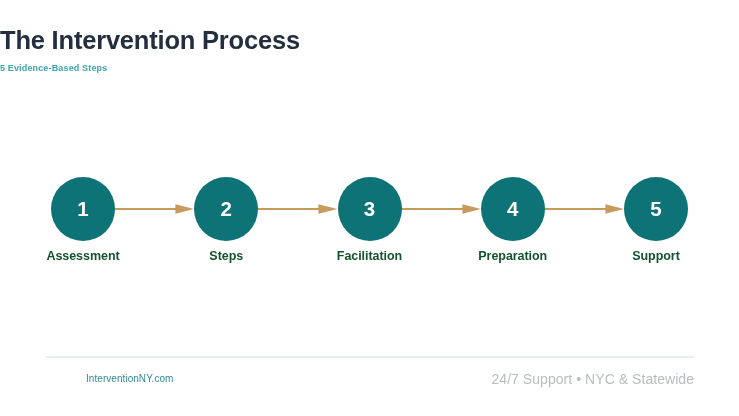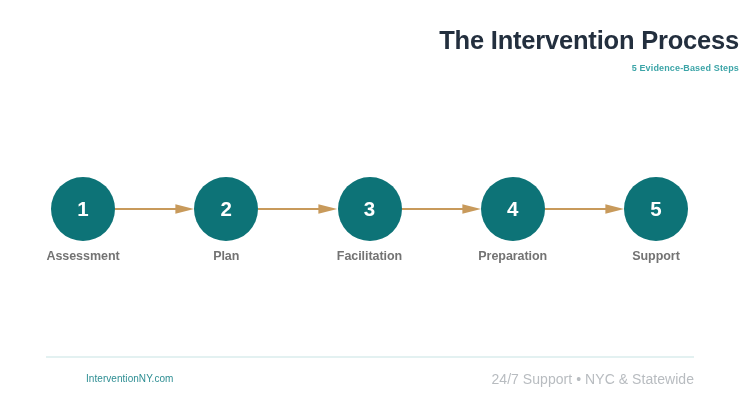--- a/index.html
+++ b/index.html
@@ -22,21 +22,21 @@
     background: #ffffff;
     box-sizing: border-box;
   }
 
   
   .header {
     position: absolute;
     top: 26px;
     left: 0;
     width: 739px;
-    text-align: right;
+    text-align: left;
   }
   .title {
     font-size: 25.5px;
     font-weight: bold;
     color: #232f3e;
     letter-spacing: -0.2px;
     line-height: 1.12;
     margin: 0;
   }
   .subtitle {
@@ -84,21 +84,21 @@
     letter-spacing: 0.2px;
   }
   .step-label {
     position: absolute;
     top: 72px;
     left: 50%;
     transform: translateX(-50%);
     white-space: nowrap;
     font-size: 12.5px;
     font-weight: bold;
-    color: #737373;
+    color: #14532d;
     letter-spacing: -0.05px;
   }
 
   
   .arrow {
     flex: 1 1 auto;
     height: 16px;
     position: relative;
     display: block;
     min-width: 20px;
@@ -166,21 +166,21 @@
       <svg viewBox="0 0 42 16" preserveAspectRatio="none" xmlns="http://www.w3.org/2000/svg">
         <line x1="0" y1="8" x2="33" y2="8" stroke="#c89a5b" stroke-width="1.8"></line>
         <polygon points="32,3.2 42,8 32,12.8" fill="#c89a5b"></polygon>
       </svg>
     </span>
 
     <div class="step">
       <div class="circle">
         <span class="circle-number">2</span>
       </div>
-      <div class="step-label">Plan</div>
+      <div class="step-label">Steps</div>
     </div>
 
     <span class="arrow">
       <svg viewBox="0 0 42 16" preserveAspectRatio="none" xmlns="http://www.w3.org/2000/svg">
         <line x1="0" y1="8" x2="33" y2="8" stroke="#c89a5b" stroke-width="1.8"></line>
         <polygon points="32,3.2 42,8 32,12.8" fill="#c89a5b"></polygon>
       </svg>
     </span>
 
     <div class="step">

